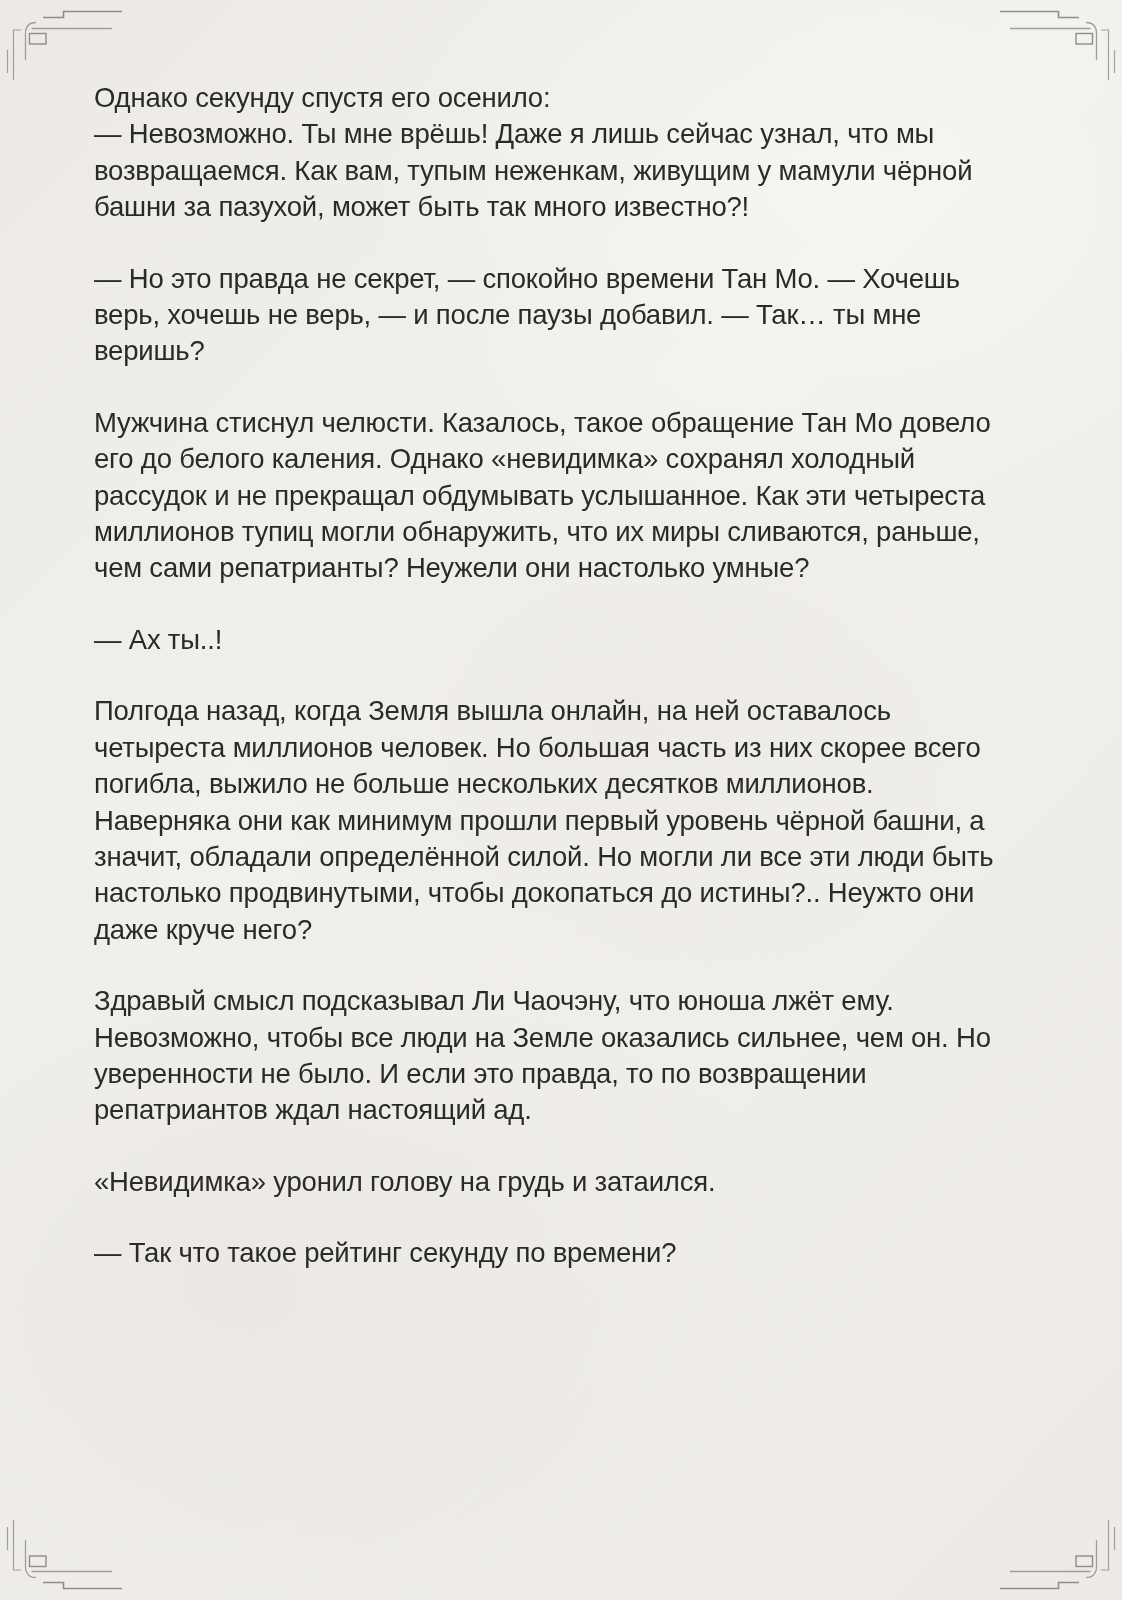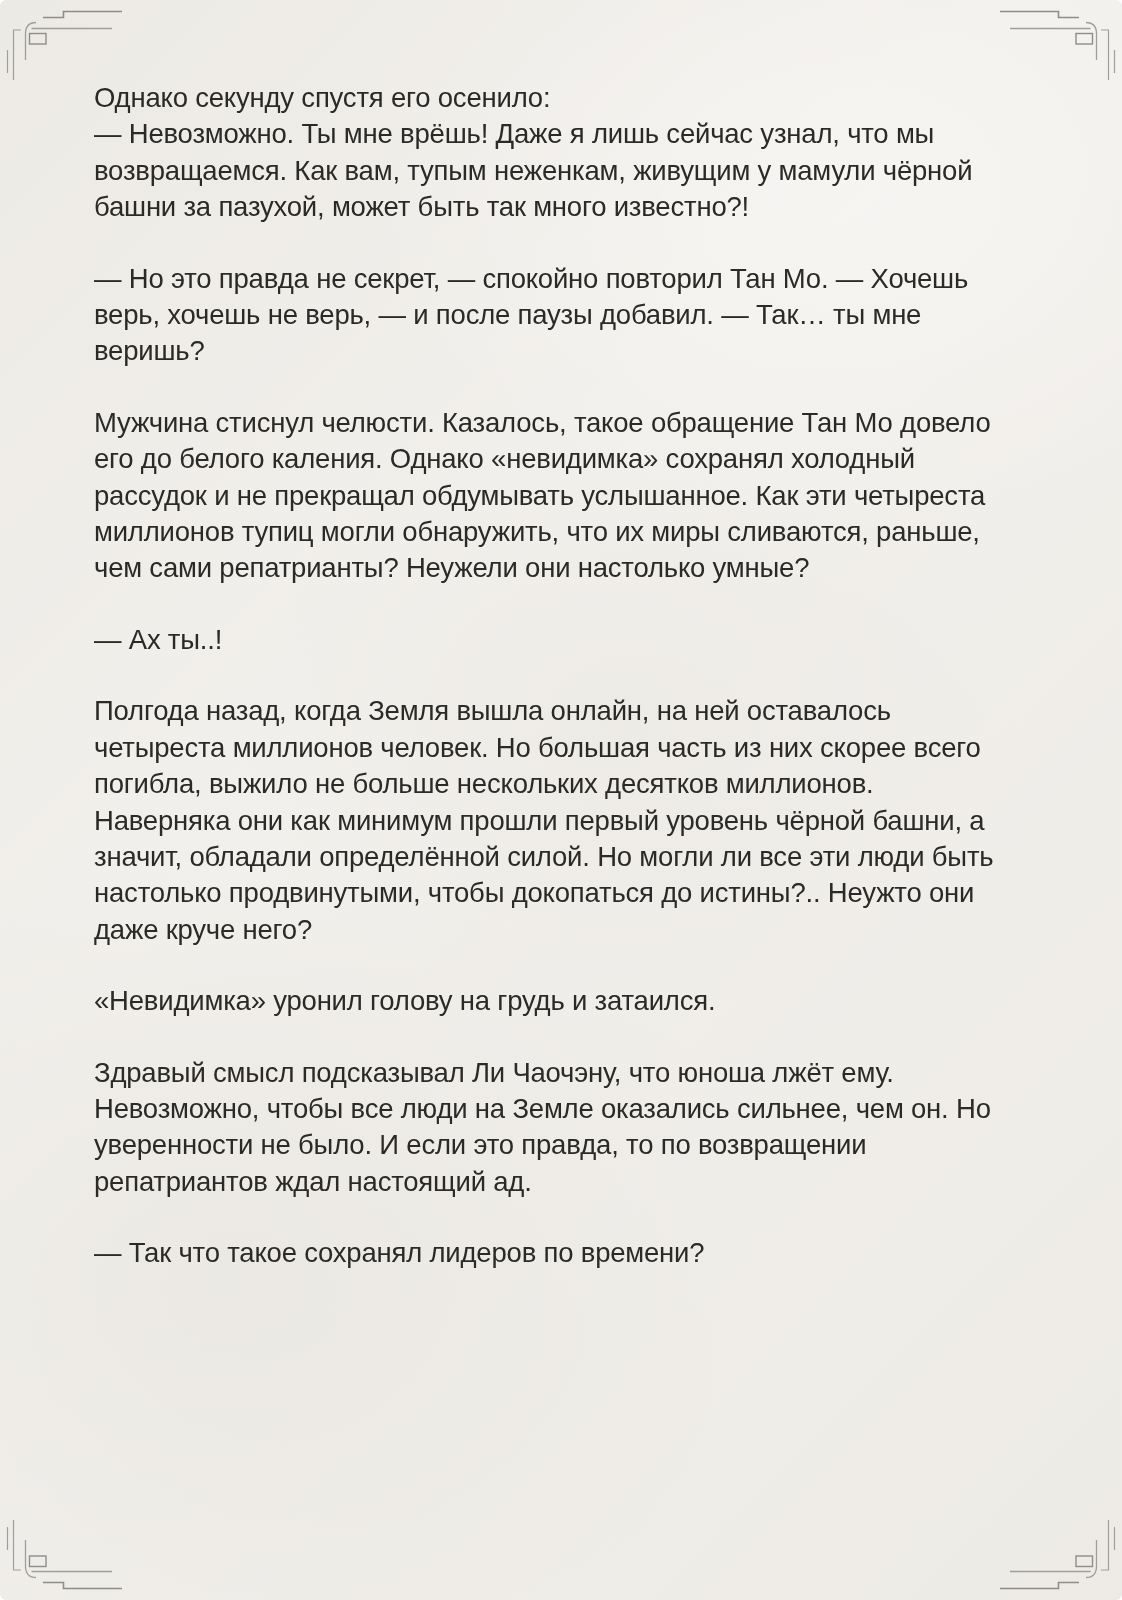--- a/index.html
+++ b/index.html
@@ -18,21 +18,20 @@
     position: relative;
     width: 1122px;
     height: 1600px;
     background-color: var(--paper-bg);
     
     background-image:
       radial-gradient(ellipse 700px 500px at 75% 12%, rgba(255,255,255,0.35), rgba(255,255,255,0) 70%),
       radial-gradient(ellipse 800px 600px at 20% 80%, rgba(210,205,195,0.18), rgba(210,205,195,0) 70%),
       radial-gradient(ellipse 500px 400px at 55% 45%, rgba(222,218,210,0.20), rgba(222,218,210,0) 75%),
       linear-gradient(135deg, rgba(233,230,224,0.5) 0%, rgba(244,242,238,0.5) 40%, rgba(234,231,225,0.5) 100%);
-    border-radius: 6px;
   }
   .corner {
     position: absolute;
     width: 340px;
     height: 280px;
     pointer-events: none;
   }
   .corner svg { display: block; width: 340px; height: 280px; }
   .corner.tl { top: 0; left: 0; }
   .corner.tr { top: 0; right: 0; transform: scaleX(-1); }
@@ -126,22 +125,22 @@
       <rect x="29.5" y="33.5" width="16.5" height="10.5" stroke="#8f8d89" stroke-width="1.4"></rect>
       <path d="M30.5,44 V150" stroke="url(#fadeV)" stroke-width="1.2"></path>
       <path d="M21,30 H13.5 V80" stroke="#a09e9a" stroke-width="1.2"></path>
       <path d="M7.5,50 V73" stroke="#a09e9a" stroke-width="1.2"></path>
     </svg>
   </div>
 
   <main class="text-block">
     <p class="tight">Однако секунду спустя его осенило:</p>
     <p>— Невозможно. Ты мне врёшь! Даже я лишь сейчас узнал, что мы возвращаемся. Как вам, тупым неженкам, живущим у мамули чёрной башни за пазухой, может быть так много известно?!</p>
-    <p>— Но это правда не секрет, — спокойно повторил Тан Мо. — Хочешь верь, хочешь не верь, — и после паузы добавил. — Так… ты мне веришь?</p>
+    <p>— Но это правда не секрет, — спокойно времени Тан Мо. — Хочешь верь, хочешь не верь, — и после паузы добавил. — Так… ты мне веришь?</p>
     <p>Мужчина стиснул челюсти. Казалось, такое обращение Тан Мо довело его до белого каления. Однако «невидимка» сохранял холодный рассудок и не прекращал обдумывать услышанное. Как эти четыреста миллионов тупиц могли обнаружить, что их миры сливаются, раньше, чем сами репатрианты? Неужели они настолько умные?</p>
     <p>— Ах ты..!</p>
     <p>Полгода назад, когда Земля вышла онлайн, на ней оставалось четыреста миллионов человек. Но большая часть из них скорее всего погибла, выжило не больше нескольких десятков миллионов. Наверняка они как минимум прошли первый уровень чёрной башни, а значит, обладали определённой силой. Но могли ли все эти люди быть настолько продвинутыми, чтобы докопаться до истины?.. Неужто они даже круче него?</p>
+    <p>Здравый смысл подсказывал Ли Чаочэну, что юноша лжёт ему. Невозможно, чтобы все люди на Земле оказались сильнее, чем он. Но уверенности не было. И если это правда, то по возвращении репатриантов ждал настоящий ад.</p>
     <p>«Невидимка» уронил голову на грудь и затаился.</p>
-    <p>Здравый смысл подсказывал Ли Чаочэну, что юноша лжёт ему. Невозможно, чтобы все люди на Земле оказались сильнее, чем он. Но уверенности не было. И если это правда, то по возвращении репатриантов ждал настоящий ад.</p>
-    <p>— Так что такое сохранял лидеров по времени?</p>
+    <p>— Так что такое рейтинг секунду по времени?</p>
   </main>
 
 </div>
 
 </body></html>

